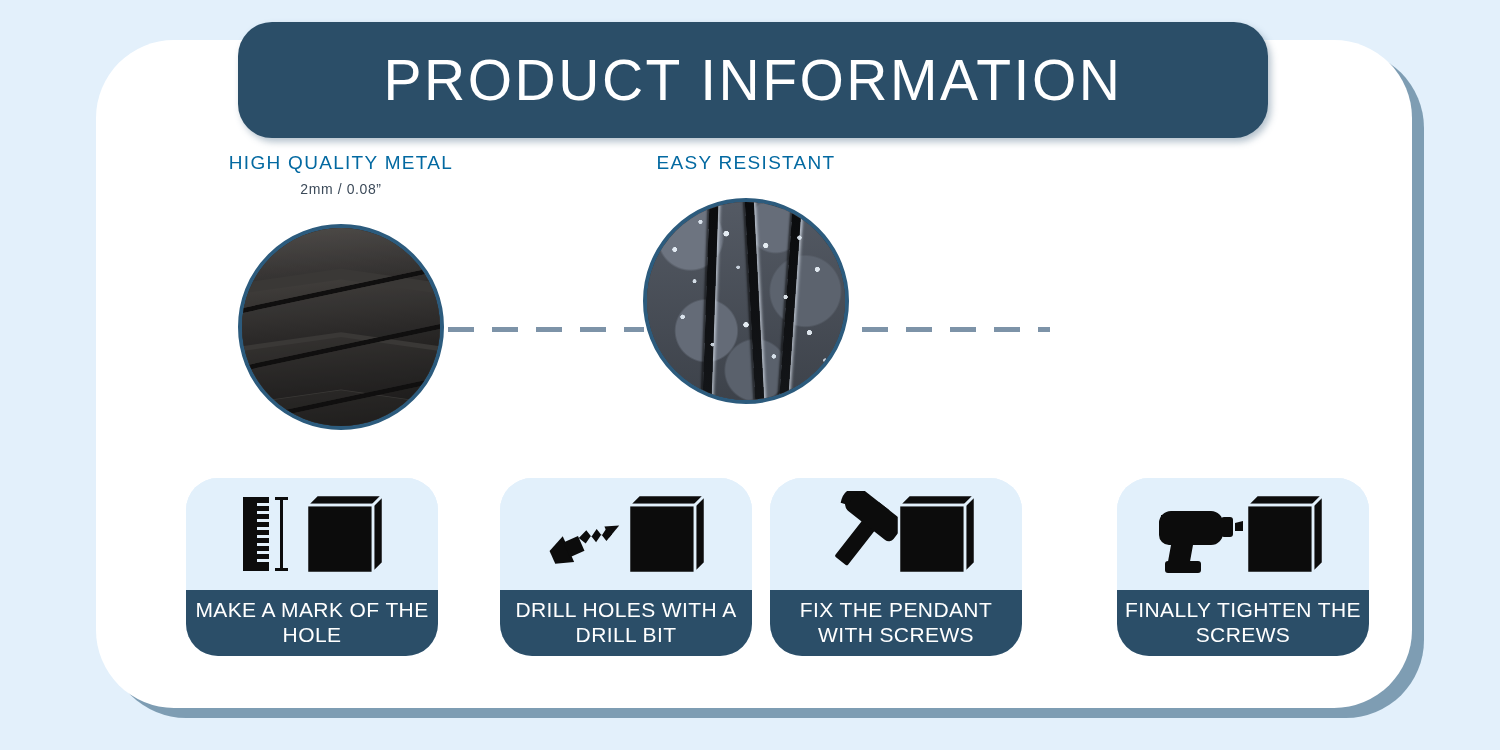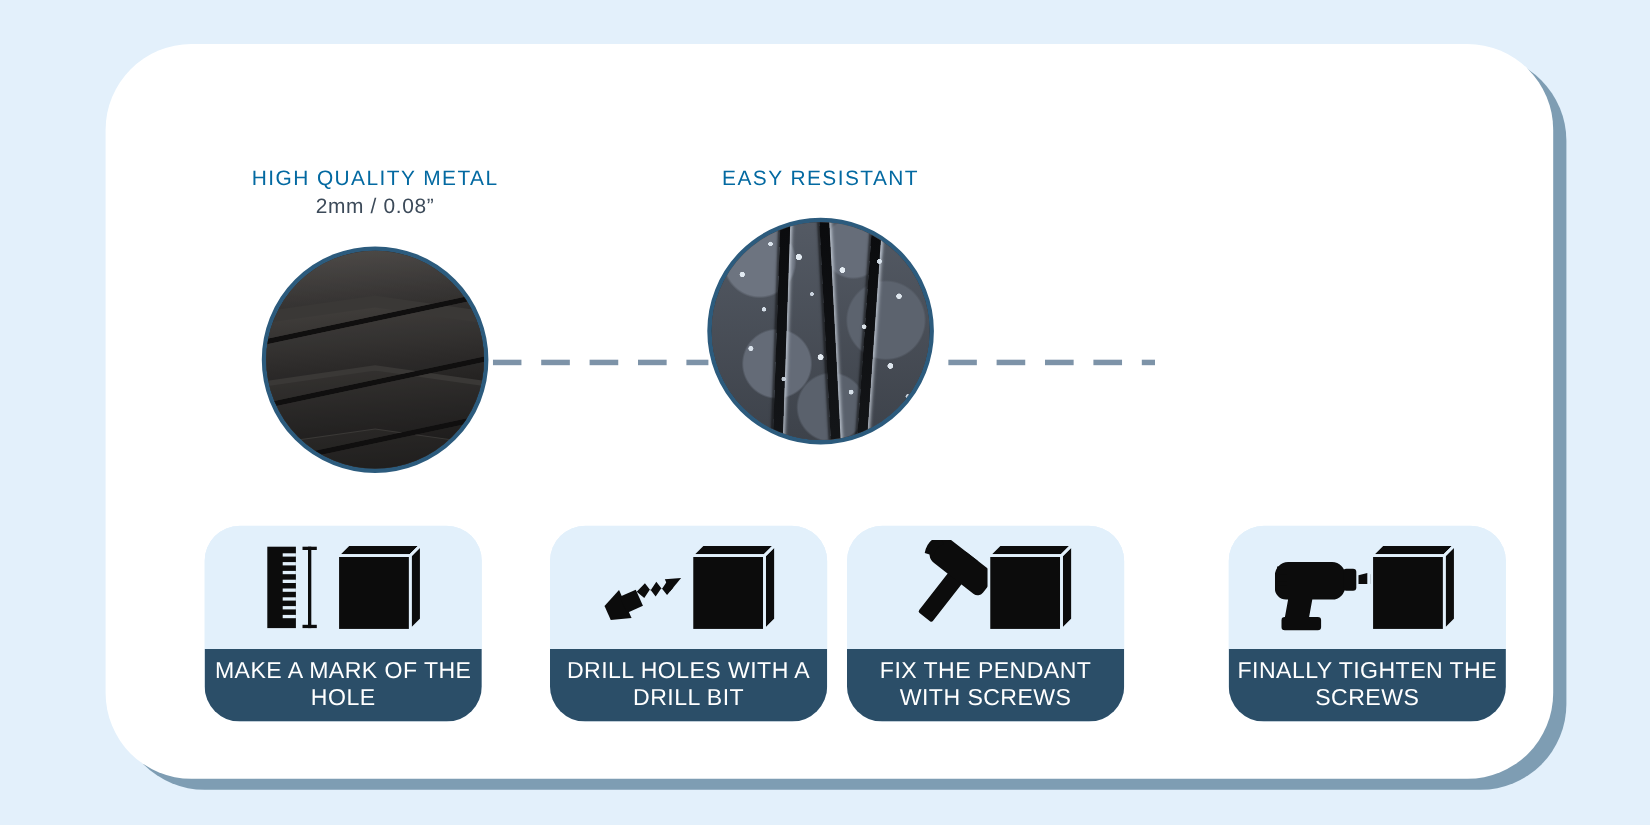--- a/index.html
+++ b/index.html
@@ -83,21 +83,21 @@
 
   .feature-title {
     color: #0369a1;
     font-size: 19px;
     letter-spacing: 1.3px;
     line-height: 26px;
     white-space: nowrap;
   }
   .feature-sub {
     color: #3c4a59;
-    font-size: 19px;
+    font-size: 14px;
     letter-spacing: .6px;
     line-height: 26px;
   }
 
   .circle-wrap {
     position: relative;
     margin: 0 auto;
     width: 206px;
     height: 206px;
   }
@@ -292,20 +292,23 @@
   svg { display: block; }
 </style>
 </head>
 <body>
 
 <div class="page">
 
   <div class="card-shadow"></div>
   <div class="card"></div>
 
+  <div class="banner">
+    <div class="banner-title">PRODUCT INFORMATION</div>
+  </div>
 
   <div class="features">
 
     <div class="feature f1">
       <div class="feature-title">HIGH QUALITY METAL</div>
       <div class="feature-sub">2mm / 0.08”</div>
       <div class="circle-wrap">
         <div class="circle">
           <div class="metal">
             <div class="sheet s1"></div>

